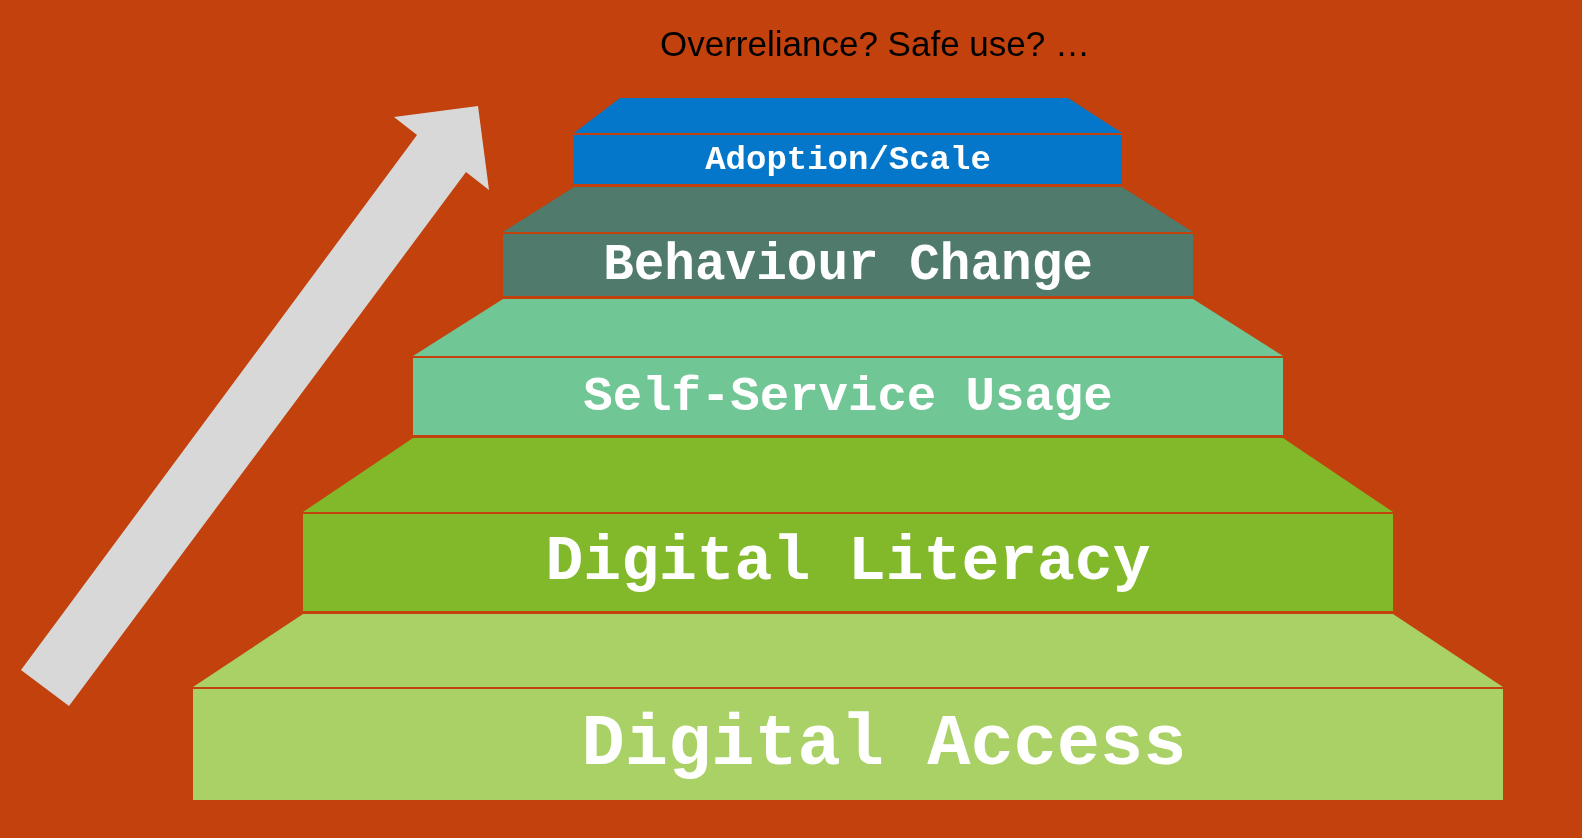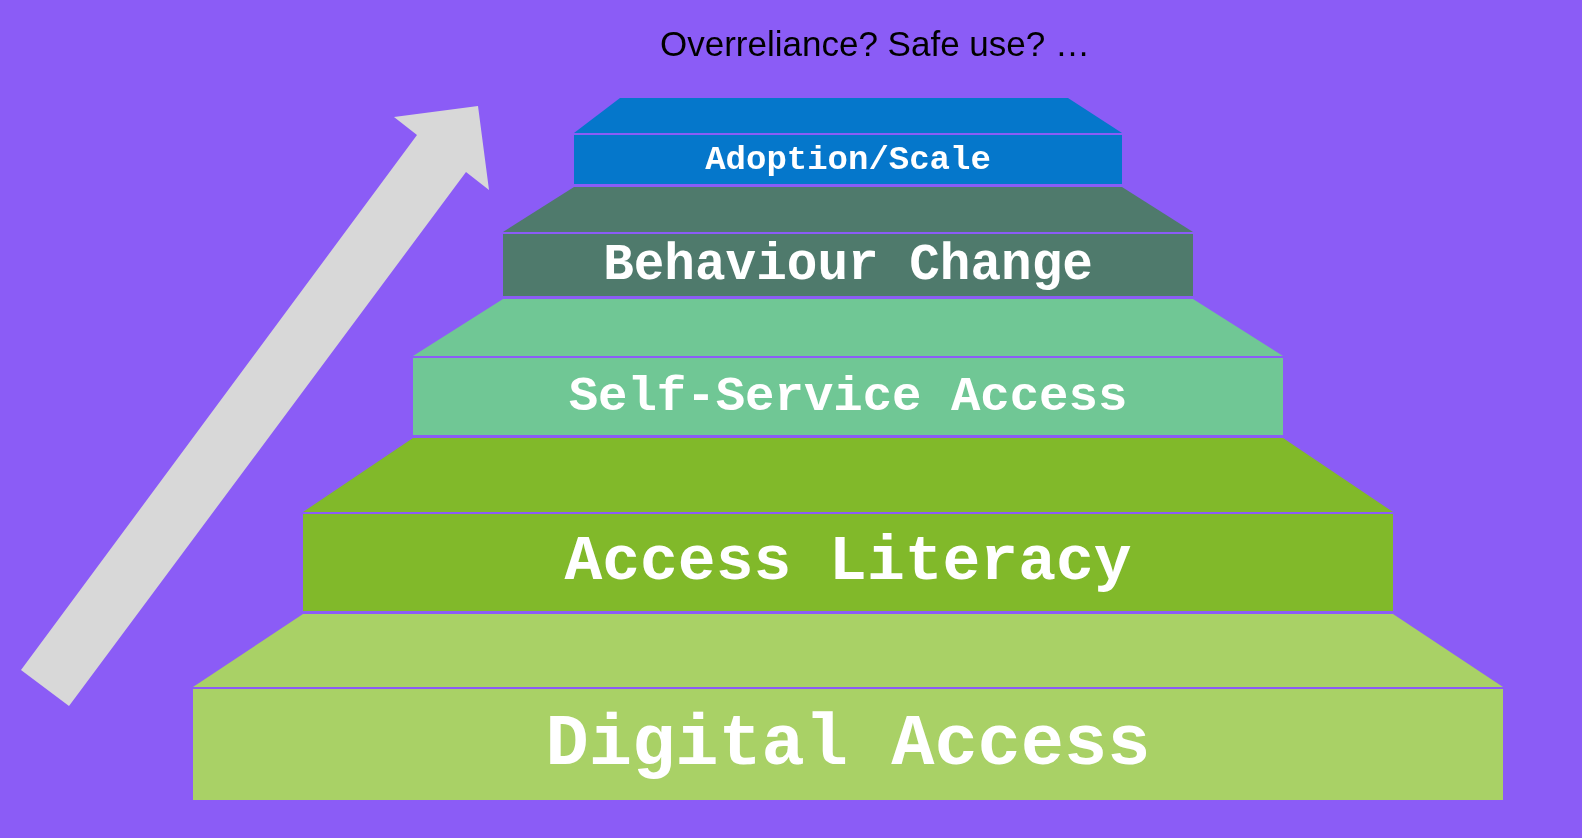--- a/index.html
+++ b/index.html
@@ -5,21 +5,21 @@
   html, body {
     margin: 0;
     padding: 0;
     background: #ffffff;
     font-family: "Liberation Sans", sans-serif;
   }
   .slide {
     position: relative;
     width: 1582px;
     height: 838px;
-    background: #8b5cf6;
+    background: #c2410c;
     overflow: hidden;
   }
   .slide svg {
     position: absolute;
     left: 0;
     top: 0;
   }
   .title {
     position: absolute;
     left: 575px;
@@ -37,21 +37,21 @@
     position: absolute;
     display: flex;
     align-items: center;
     justify-content: center;
     color: #ffffff;
     font-weight: bold;
     white-space: nowrap;
     letter-spacing: 0px;
     font-family: Liberation Mono, monospace;
   }
-  .lbl-access      { left: 193px; top: 689px; width: 1310px; height: 111px; font-size: 72px; }
+  .lbl-access      { left: 193px; top: 689px; width: 1310px; height: 111px; font-size: 72px; padding-left: 36px; }
   .lbl-literacy    { left: 303px; top: 514px; width: 1090px; height:  97px; font-size: 63px; }
   .lbl-selfservice { left: 413px; top: 358px; width:  870px; height:  77px; font-size: 49px; }
   .lbl-behaviour   { left: 503px; top: 234px; width:  690px; height:  62px; font-size: 51px; }
   .lbl-adoption    { left: 574px; top: 135px; width:  548px; height:  49px; font-size: 34px; }
 </style>
 </head>
 <body>
 
 <div class="slide">
 
@@ -72,21 +72,21 @@
 
     <polygon points="574,187 1122,187 1193,232 503,232" fill="#4f7a6c"></polygon>
     <polygon points="503,234 1193,234 1193,296 503,296" fill="#4f7a6c"></polygon>
 
     <polygon points="620,98 1068,98 1122,133 574,133" fill="#0577cb"></polygon>
     <polygon points="574,135 1122,135 1122,184 574,184" fill="#0577cb"></polygon>
   </svg>
 
   <div class="step-label lbl-access">Digital Access</div>
 
-  <div class="step-label lbl-literacy">Access Literacy</div>
+  <div class="step-label lbl-literacy">Digital Literacy</div>
 
-  <div class="step-label lbl-selfservice">Self-Service Access</div>
+  <div class="step-label lbl-selfservice">Self-Service Usage</div>
 
   <div class="step-label lbl-behaviour">Behaviour Change</div>
 
   <div class="step-label lbl-adoption">Adoption/Scale</div>
 
 </div>
 
 </body></html>

